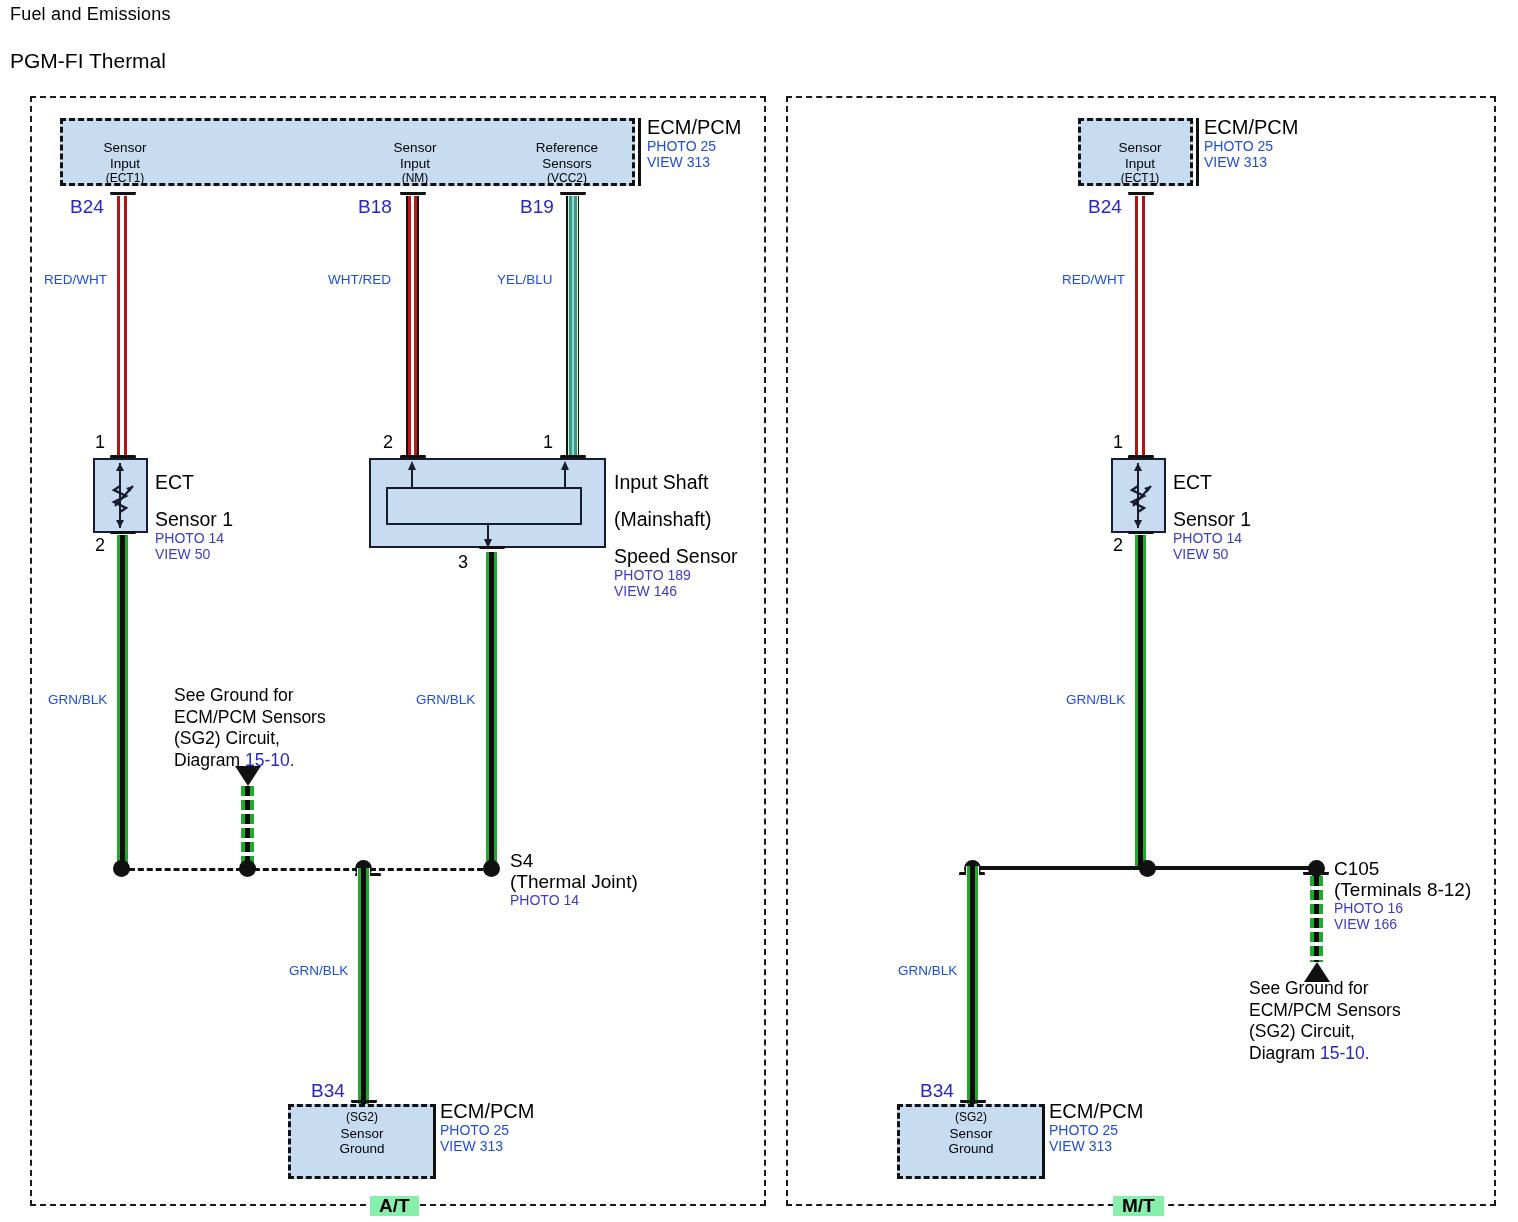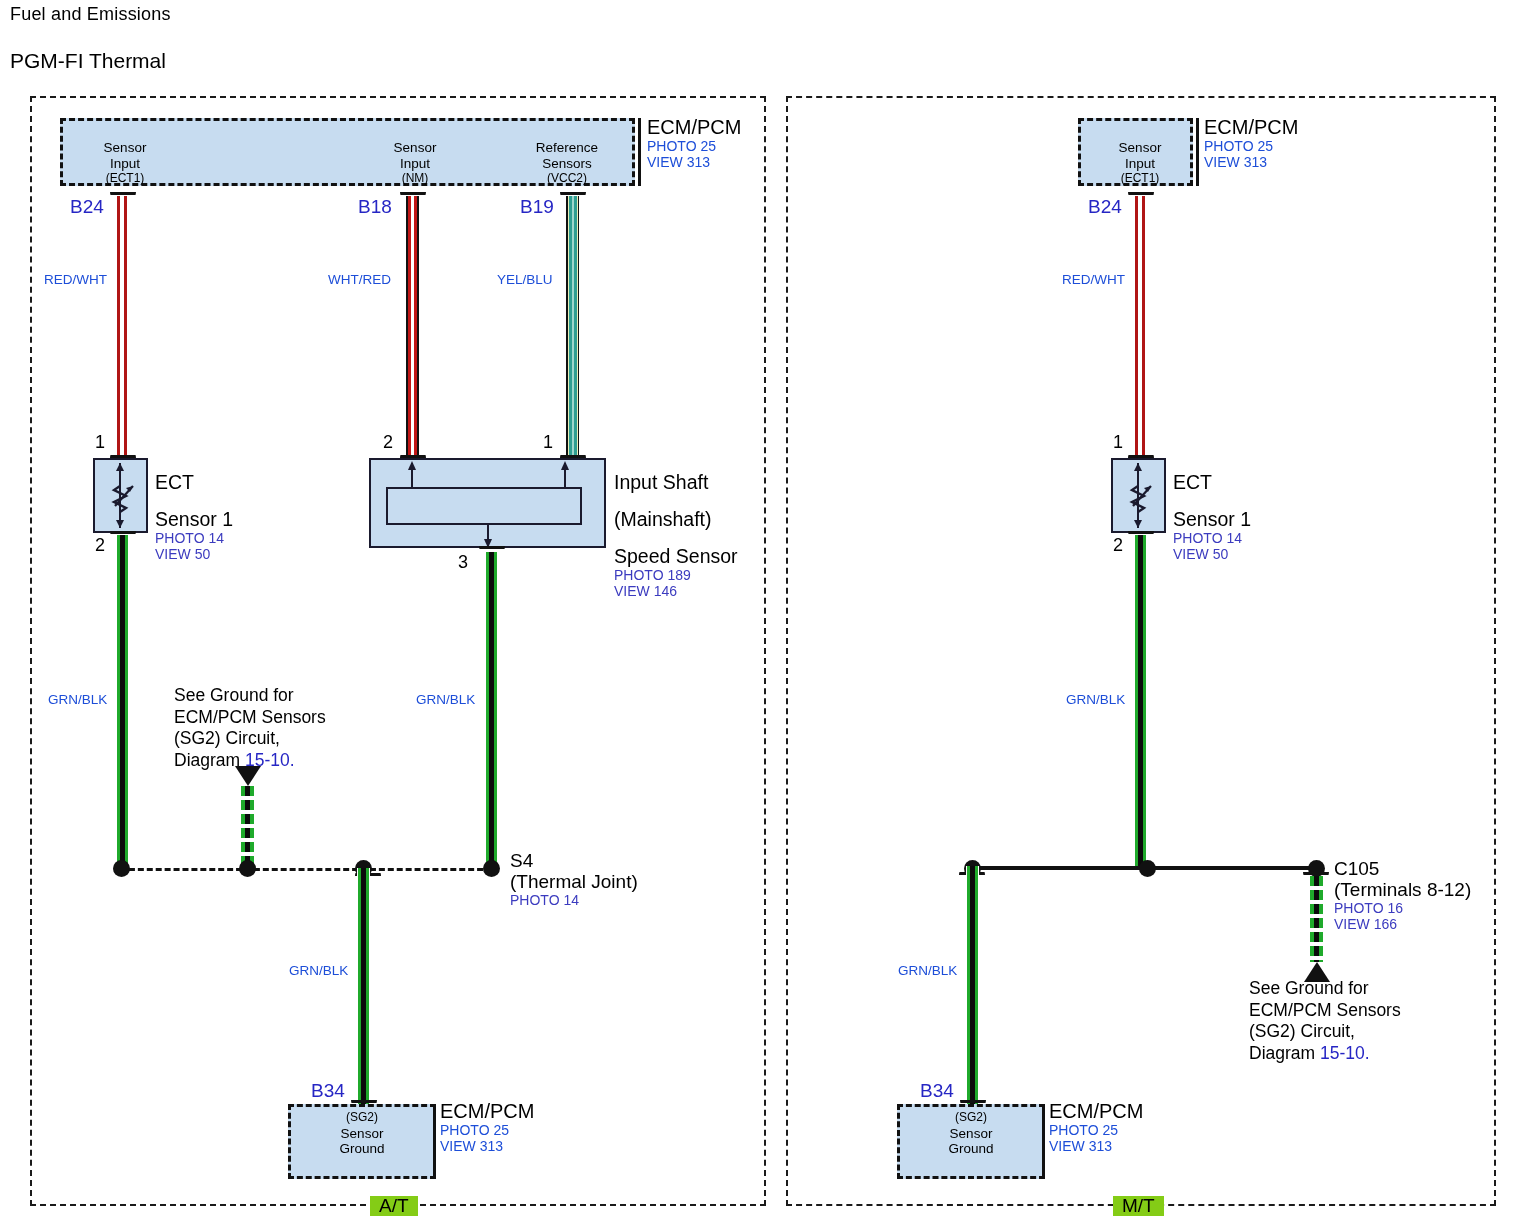--- a/index.html
+++ b/index.html
@@ -28,23 +28,24 @@
     position: absolute;
     border: 2px dashed #1a1a1a;
     background: transparent;
   }
   #panel-at  { left: 30px;  top: 96px; width: 736px; height: 1110px; }
   #panel-mt  { left: 786px; top: 96px; width: 710px; height: 1110px; }
 
   .panel-tag {
     position: absolute;
     font-size: 19px;
-    background: #84cc16;
+    background: #86efac;
     padding: 0 9px;
     line-height: 20px;
+    font-weight: bold;
   }
 
   
   .ecm-box {
     position: absolute;
     background: #c7dcf0;
     border: 3px dashed #111;
   }
   .ecm-inner-label {
     position: absolute;

